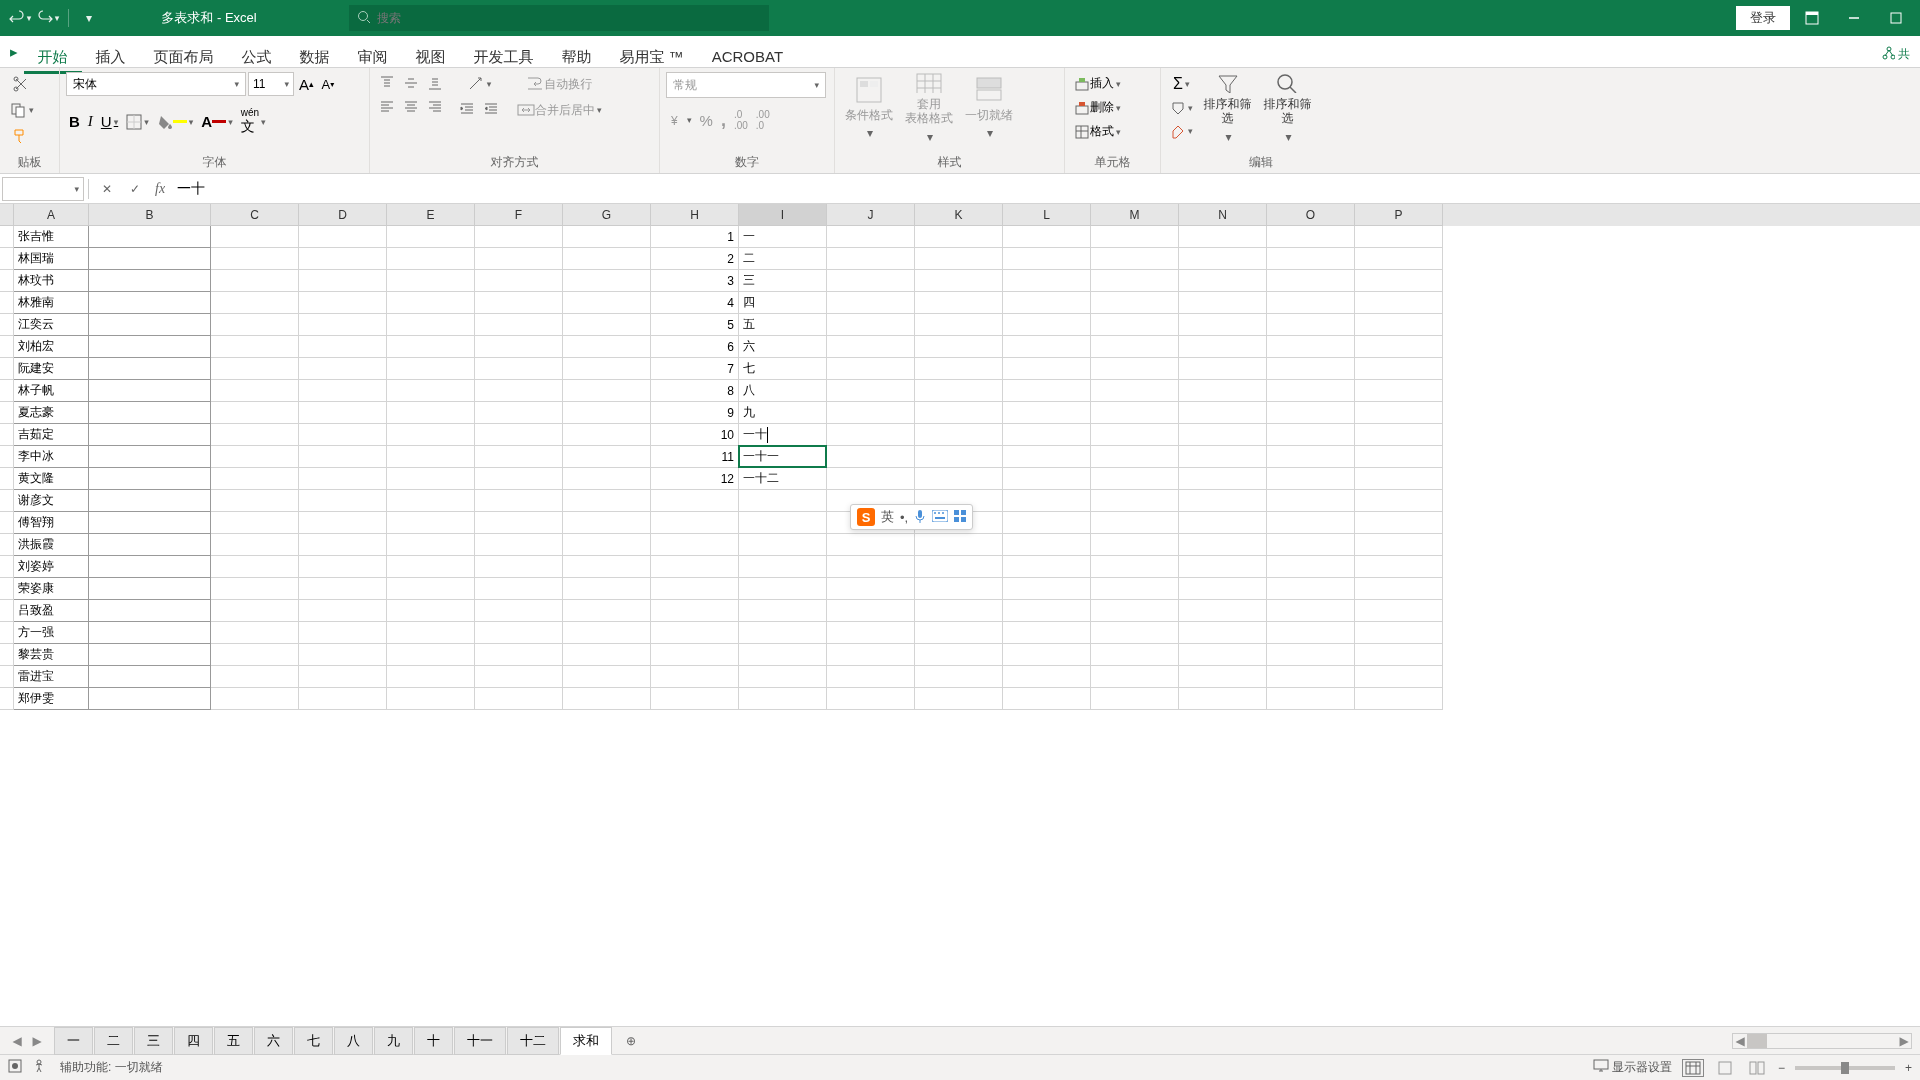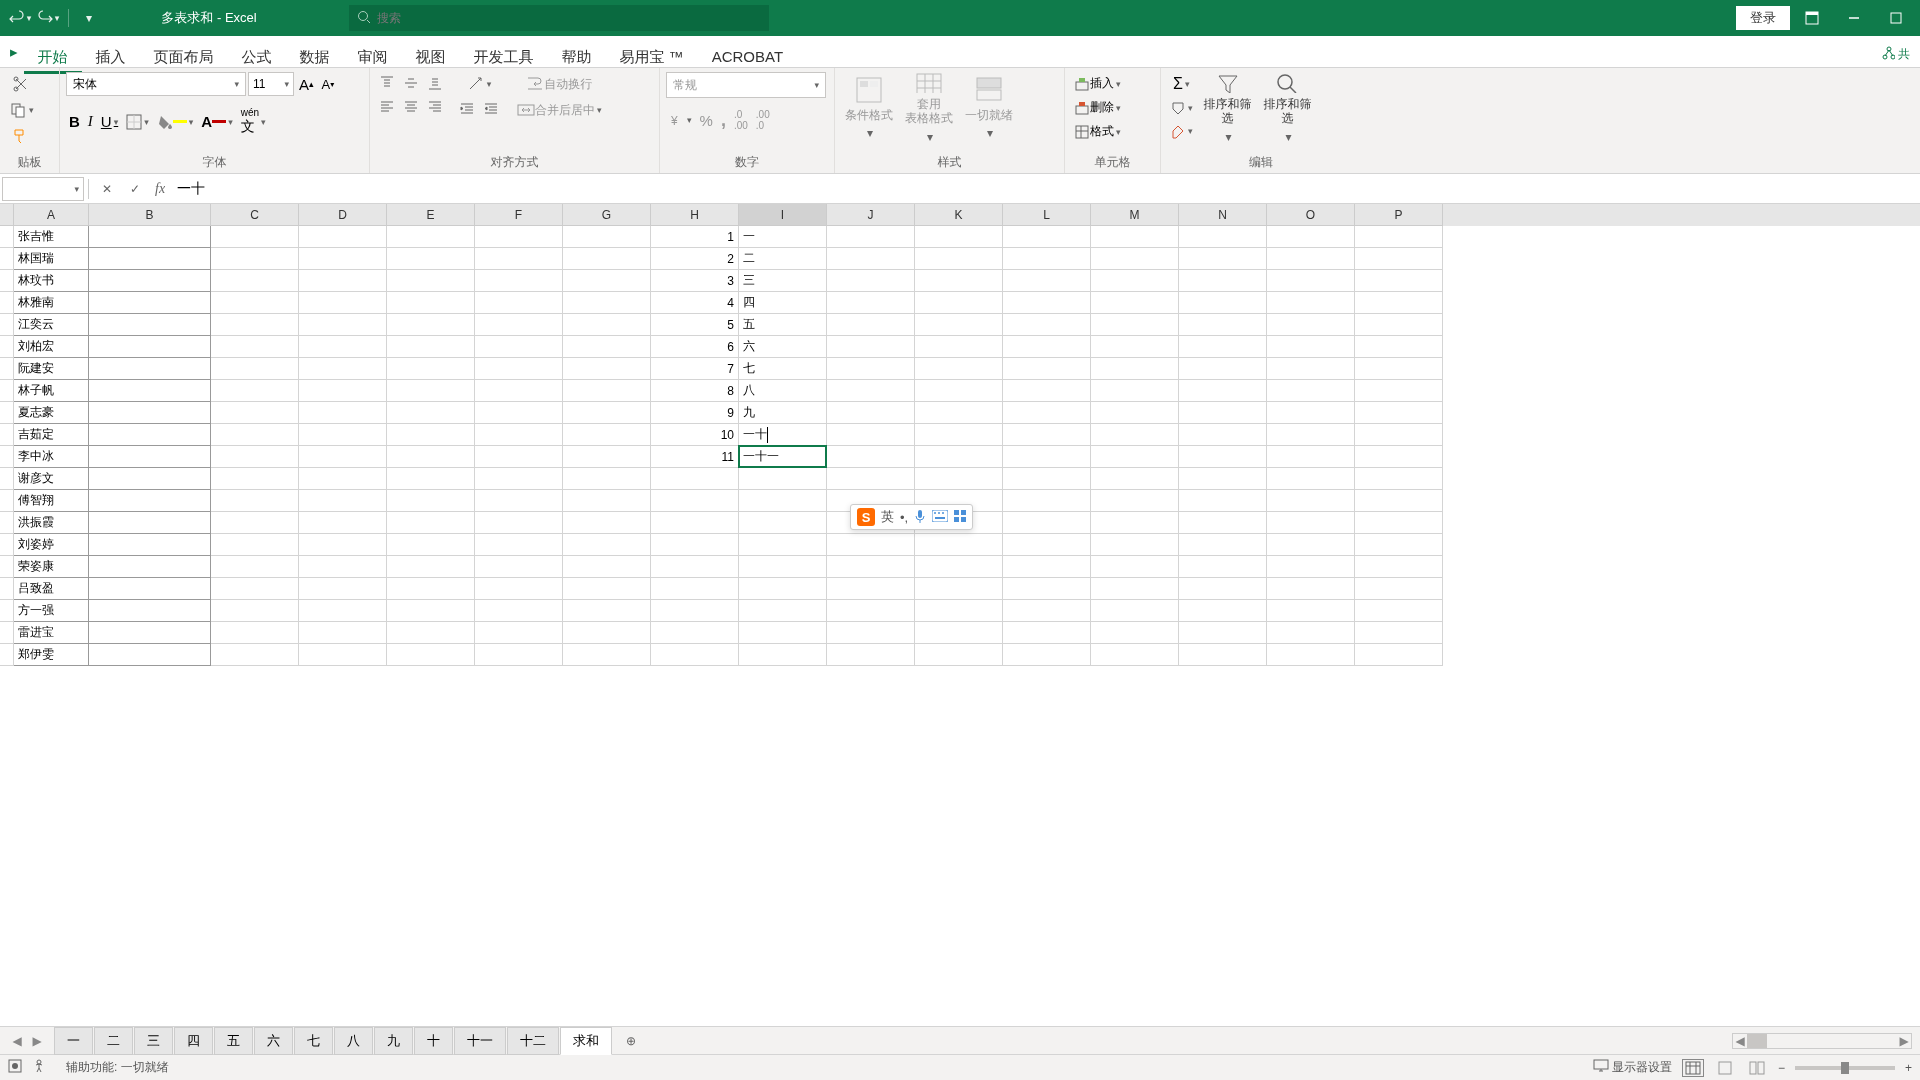--- a/index.html
+++ b/index.html
@@ -649,20 +649,39 @@
           <div class="rc" style="width: 88px;"></div>
           <div class="rc" style="width: 88px;"></div>
           <div class="rc" style="width: 88px;"></div>
           <div class="rc" style="width: 88px;"></div>
           <div class="rc" style="width: 88px;"></div>
           <div class="rc" style="width: 88px;"></div>
           <div class="rc" style="width: 88px;"></div>
         </div>
         <div class="gr">
           <div style="width: 14px; border-right: 1px solid rgb(212, 212, 212); border-bottom: 1px solid rgb(212, 212, 212);"></div>
+          <div class="rc hb" style="width: 75px;">黄文隆</div>
+          <div class="rc hb" style="width: 122px;"></div>
+          <div class="rc" style="width: 88px;"></div>
+          <div class="rc" style="width: 88px;"></div>
+          <div class="rc" style="width: 88px;"></div>
+          <div class="rc" style="width: 88px;"></div>
+          <div class="rc" style="width: 88px;"></div>
+          <div class="rc num" style="width: 88px;">12</div>
+          <div class="rc" style="width: 88px;">一十二</div>
+          <div class="rc" style="width: 88px;"></div>
+          <div class="rc" style="width: 88px;"></div>
+          <div class="rc" style="width: 88px;"></div>
+          <div class="rc" style="width: 88px;"></div>
+          <div class="rc" style="width: 88px;"></div>
+          <div class="rc" style="width: 88px;"></div>
+          <div class="rc" style="width: 88px;"></div>
+        </div>
+        <div class="gr">
+          <div style="width: 14px; border-right: 1px solid rgb(212, 212, 212); border-bottom: 1px solid rgb(212, 212, 212);"></div>
           <div class="rc hb" style="width: 75px;">谢彦文</div>
           <div class="rc hb" style="width: 122px;"></div>
           <div class="rc" style="width: 88px;"></div>
           <div class="rc" style="width: 88px;"></div>
           <div class="rc" style="width: 88px;"></div>
           <div class="rc" style="width: 88px;"></div>
           <div class="rc" style="width: 88px;"></div>
           <div class="rc" style="width: 88px;"></div>
           <div class="rc" style="width: 88px;"></div>
           <div class="rc" style="width: 88px;"></div>
@@ -764,20 +783,39 @@
           <div class="rc" style="width: 88px;"></div>
           <div class="rc" style="width: 88px;"></div>
           <div class="rc" style="width: 88px;"></div>
           <div class="rc" style="width: 88px;"></div>
           <div class="rc" style="width: 88px;"></div>
           <div class="rc" style="width: 88px;"></div>
         </div>
         <div class="gr">
           <div style="width: 14px; border-right: 1px solid rgb(212, 212, 212); border-bottom: 1px solid rgb(212, 212, 212);"></div>
           <div class="rc hb" style="width: 75px;">方一强</div>
+          <div class="rc hb" style="width: 122px;"></div>
+          <div class="rc" style="width: 88px;"></div>
+          <div class="rc" style="width: 88px;"></div>
+          <div class="rc" style="width: 88px;"></div>
+          <div class="rc" style="width: 88px;"></div>
+          <div class="rc" style="width: 88px;"></div>
+          <div class="rc" style="width: 88px;"></div>
+          <div class="rc" style="width: 88px;"></div>
+          <div class="rc" style="width: 88px;"></div>
+          <div class="rc" style="width: 88px;"></div>
+          <div class="rc" style="width: 88px;"></div>
+          <div class="rc" style="width: 88px;"></div>
+          <div class="rc" style="width: 88px;"></div>
+          <div class="rc" style="width: 88px;"></div>
+          <div class="rc" style="width: 88px;"></div>
+        </div>
+        <div class="gr">
+          <div style="width: 14px; border-right: 1px solid rgb(212, 212, 212); border-bottom: 1px solid rgb(212, 212, 212);"></div>
+          <div class="rc hb" style="width: 75px;">黎芸贵</div>
           <div class="rc hb" style="width: 122px;"></div>
           <div class="rc" style="width: 88px;"></div>
           <div class="rc" style="width: 88px;"></div>
           <div class="rc" style="width: 88px;"></div>
           <div class="rc" style="width: 88px;"></div>
           <div class="rc" style="width: 88px;"></div>
           <div class="rc" style="width: 88px;"></div>
           <div class="rc" style="width: 88px;"></div>
           <div class="rc" style="width: 88px;"></div>
           <div class="rc" style="width: 88px;"></div>
@@ -882,21 +920,21 @@
 
 <div class="status-bar">
   <span style="margin-right:10px"><svg width="14" height="14">
         <rect x="1" y="1" width="12" height="12" fill="none" stroke="#666"></rect>
         <circle cx="7" cy="7" r="3" fill="#666"></circle>
       </svg></span>
   <span><svg width="14" height="14">
         <circle cx="7" cy="3" r="2" fill="none" stroke="#666"></circle>
         <path d="M7 5v4M4 6l3-1 3 1M5 13l2-4 2 4" stroke="#666" fill="none"></path>
       </svg></span>
-  <span style="margin-left:20px">辅助功能: 一切就绪</span>
+  <span style="margin-left:14px">辅助功能: 一切就绪</span>
   <div class="status-right">
     <span><svg width="16" height="14" style="vertical-align:-2px">
           <rect x="1" y="1" width="14" height="9" fill="none" stroke="#666"></rect>
           <path d="M6 12h4M8 10v2" stroke="#666"></path>
         </svg> <span>显示器设置</span></span>
     <div class="view-btn active">
         <svg width="16" height="14">
           <rect x="1" y="1" width="14" height="12" fill="none" stroke="#666"></rect>
           <path d="M1 5h14M5 1v12M11 1v12" stroke="#666"></path>
         </svg>

